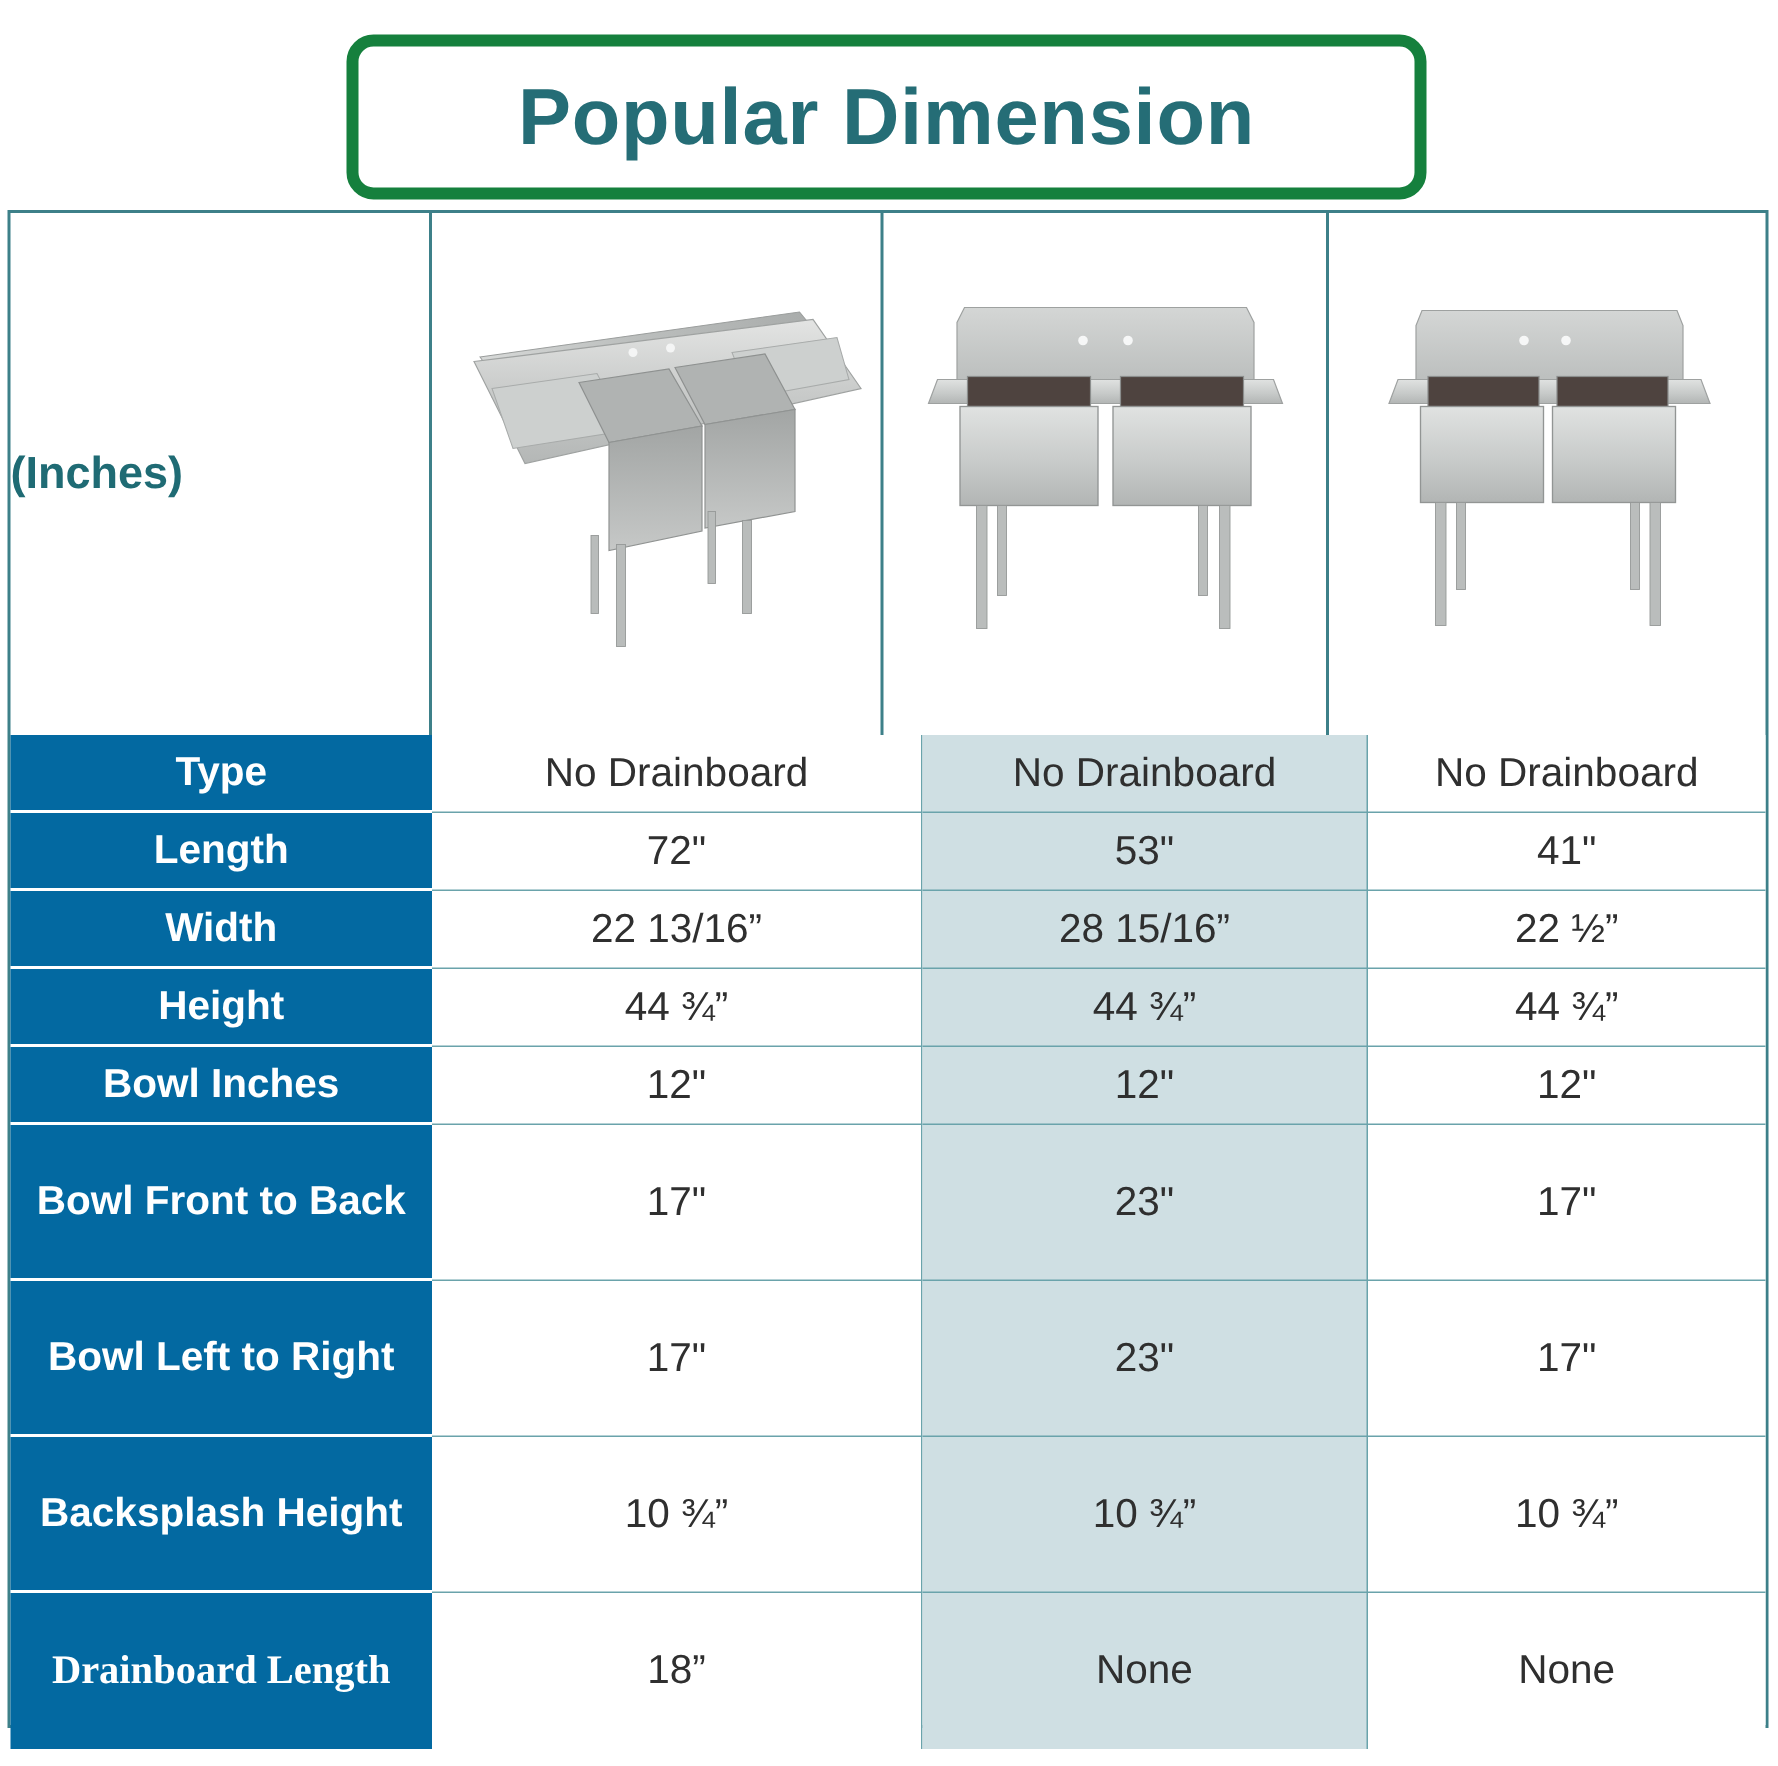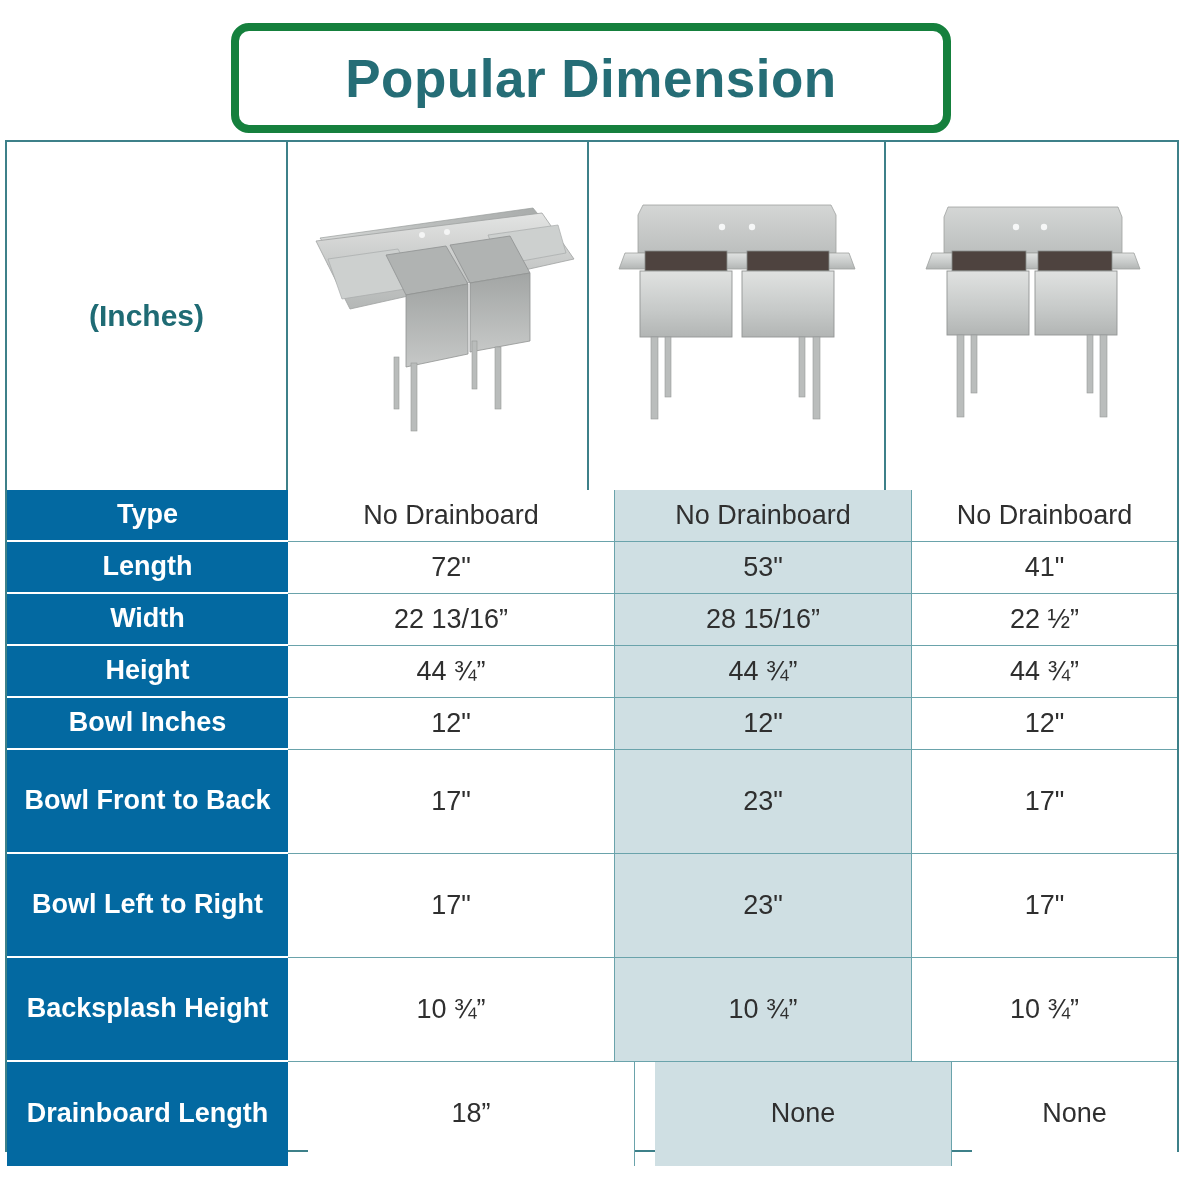--- a/index.html
+++ b/index.html
@@ -60,21 +60,21 @@
     width: 100%;
     height: 348px;
     display: flex;
   }
   .cell-inches {
     width: 281px;
     flex: 0 0 281px;
     border-right: 2px solid #3d8089;
     display: flex;
     align-items: center;
-    justify-content: center;
+    justify-content: flex-start;
     box-sizing: border-box;
   }
   .inches-text {
     font-size: 30px;
     font-weight: bold;
     color: #1f6b74;
   }
   .photo-cell {
     flex: 0 0 301px;
     border-right: 2px solid #3d8089;
@@ -135,22 +135,22 @@
   }
   .val.last {
     flex: 1 1 auto;
     border-right: none;
   }
 
   
   .h52 .lbl, .h52 .val { height: 52px; }
   .h100 .lbl, .h100 .val { height: 104px; }
 
-  .row:last-child .lbl { border-bottom: none; }
-  .row:last-child .val { border-bottom: none; margin-left: 20px; }
+  .row:last-child .lbl { border-bottom: none; font-family: Liberation Serif, serif; }
+  .row:last-child .val { border-bottom: none; }
 
   
   svg.sink { display: block; }
 </style>
 </head>
 <body>
 
 <div class="title-wrap">
   <div class="title-text">Popular Dimension</div>
 </div>

